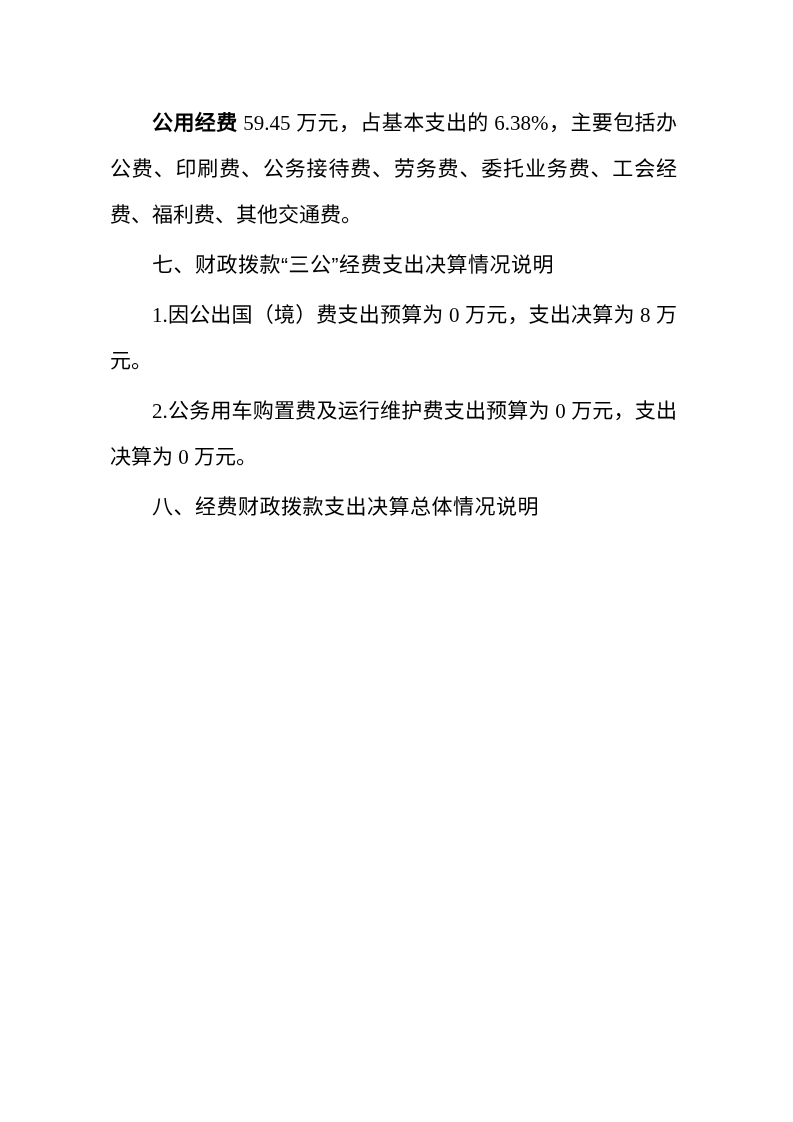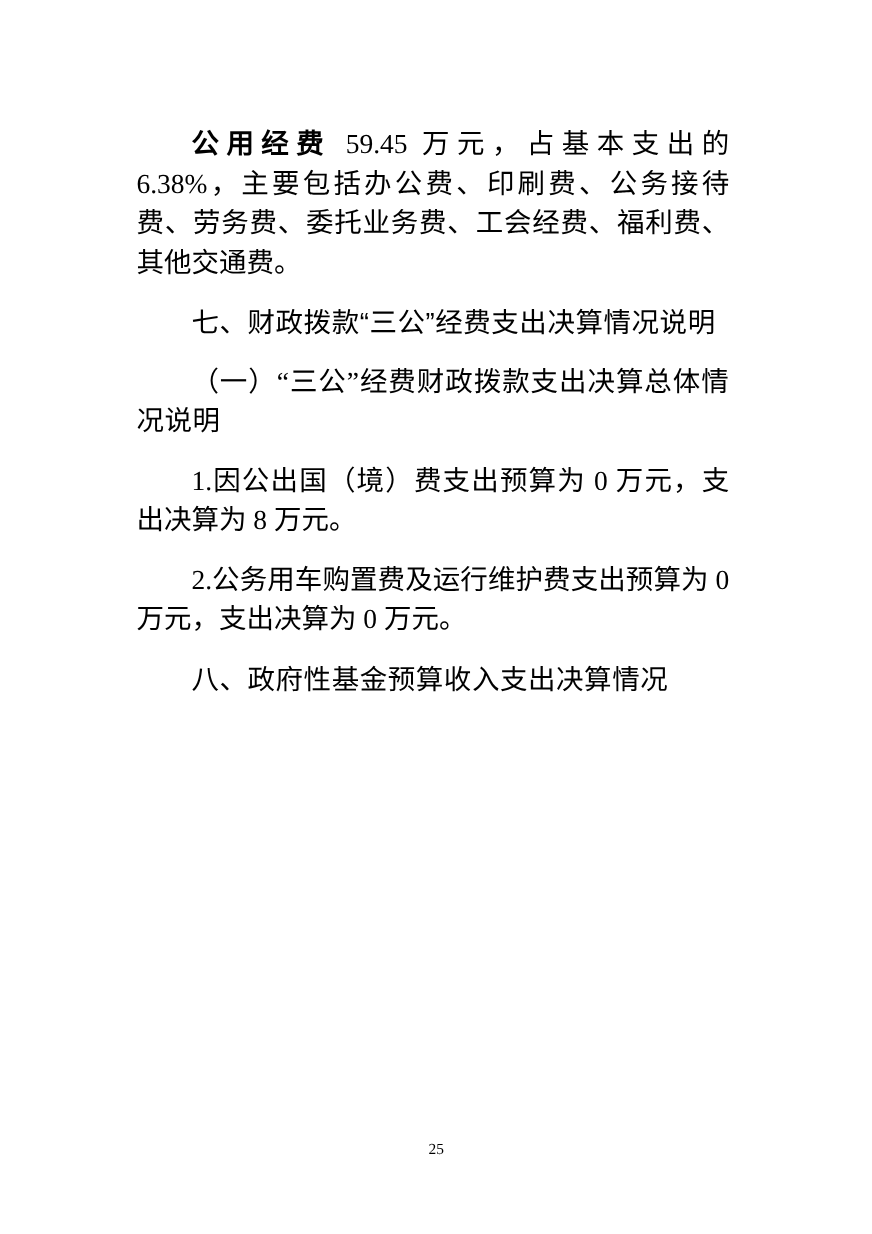--- a/index.html
+++ b/index.html
@@ -20,24 +20,24 @@
     position: absolute;
     top: 96px;
     left: 106px;
     width: 575px;
     text-align: justify;
     text-justify: inter-ideograph;
   }
   .content p,
   .content h2,
   .content h3 {
-    margin: 18px;
+    margin: 4px;
     padding: 0;
-    font-size: 25px;
-    line-height: 36px;
+    font-size: 21px;
+    line-height: 46px;
     font-weight: normal;
   }
   .indent { text-indent: 2em; }
   .body-text {
     font-family: "Liberation Serif", "DejaVu Serif", serif;
   }
   .body-text strong { font-weight: bold; }
   .hei-heading {
     font-family: Liberation Sans, sans-serif;
     font-weight: 600;
@@ -63,27 +63,25 @@
 </head>
 <body>
 
 <div class="page">
   <div class="content">
 
     <p class="body-text indent"><strong>公用经费</strong><span> 59.45 万元，占基本支出的 6.38%，主要包括办公费、印刷费、公务接待费、劳务费、委托业务费、工会经费、福利费、其他交通费。</span></p>
 
     <h2 class="hei-heading indent">七、财政拨款“三公”经费支出决算情况说明</h2>
 
-    <h3 class="kai-heading indent">（一）“三公”经费财政拨款支出决算总体情况说明</h3>
 
 
 
     <p class="body-text indent">1.因公出国（境）费支出预算为 0 万元，支出决算为 8 万元。</p>
 
     <p class="body-text indent">2.公务用车购置费及运行维护费支出预算为 0 万元，支出决算为 0 万元。</p>
 
 
-    <h2 class="hei-heading indent">八、政府性基金预算收入支出决算情况</h2>
+    <h2 class="hei-heading indent">八、经费财政拨款支出决算总体情况说明</h2>
 
   </div>
 
-  <div class="page-number">25</div>
 </div>
 
 </body></html>

